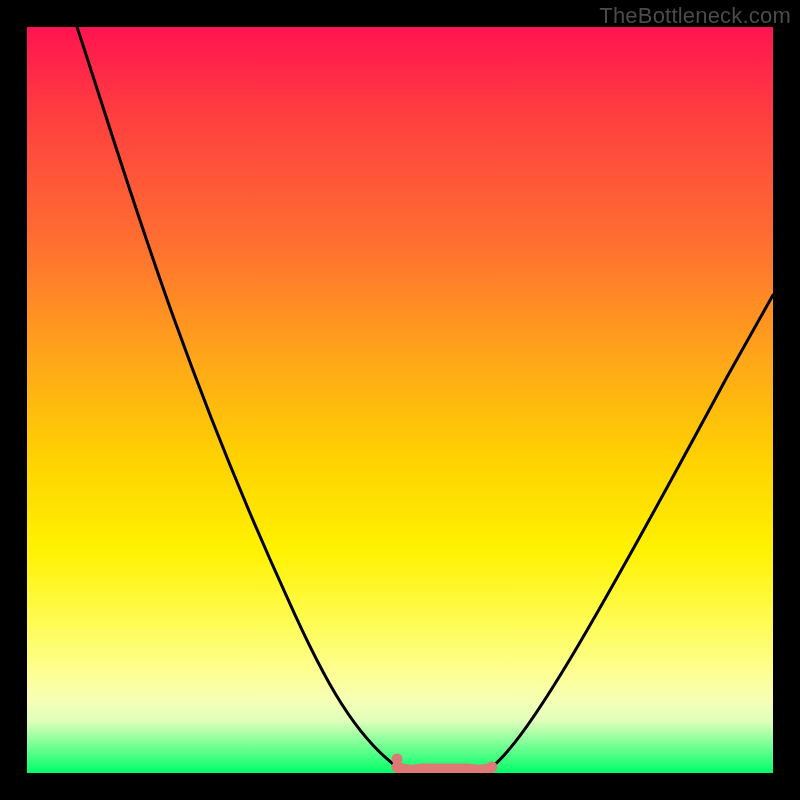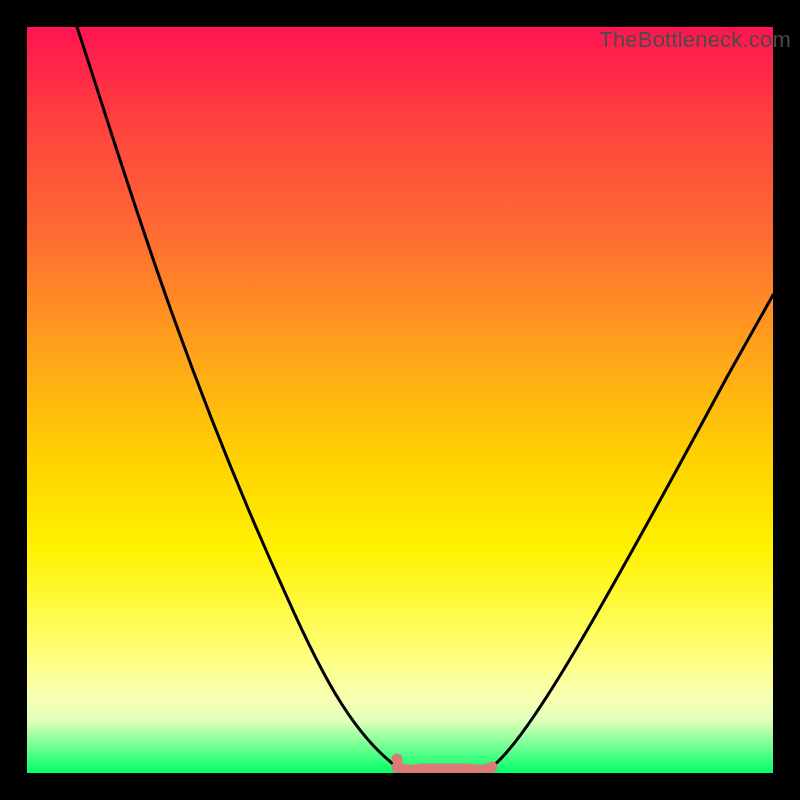--- a/index.html
+++ b/index.html
@@ -41,21 +41,20 @@
   }
   .watermark {
     position: absolute;
     top: 3px;
     right: 9px;
     color: #4b4b4b;
     font-size: 22px;
     font-weight: 500;
     letter-spacing: 0.2px;
     z-index: 10;
-    margin-top: 24px;
   }
   svg.curve {
     position: absolute;
     left: 0;
     top: 0;
     width: 100%;
     height: 100%;
   }
 </style>
 </head>

